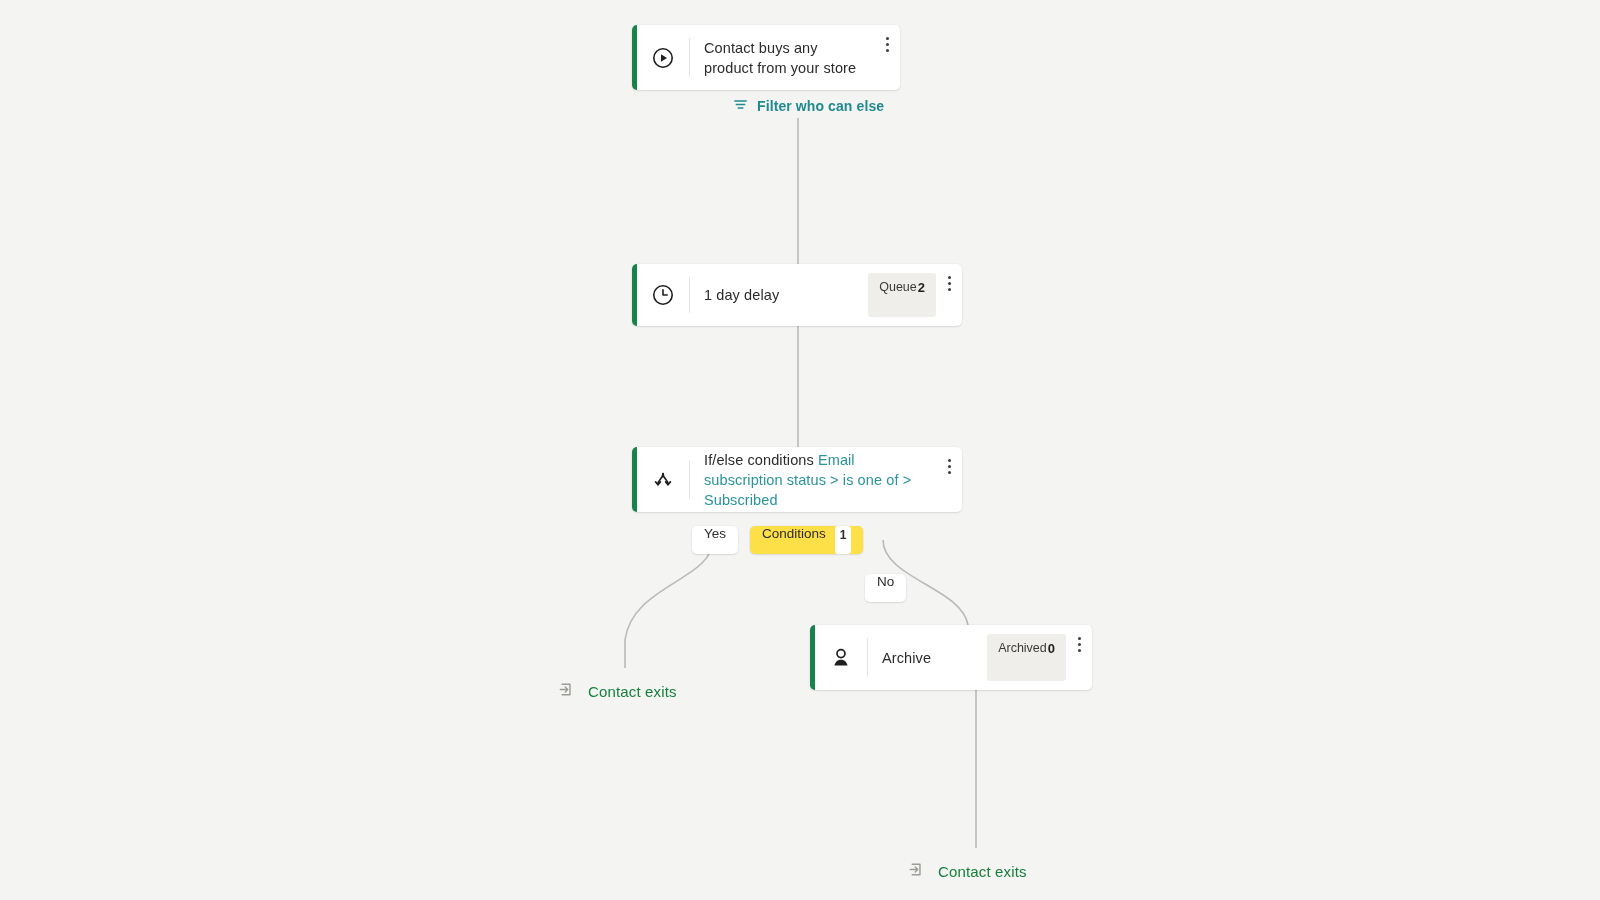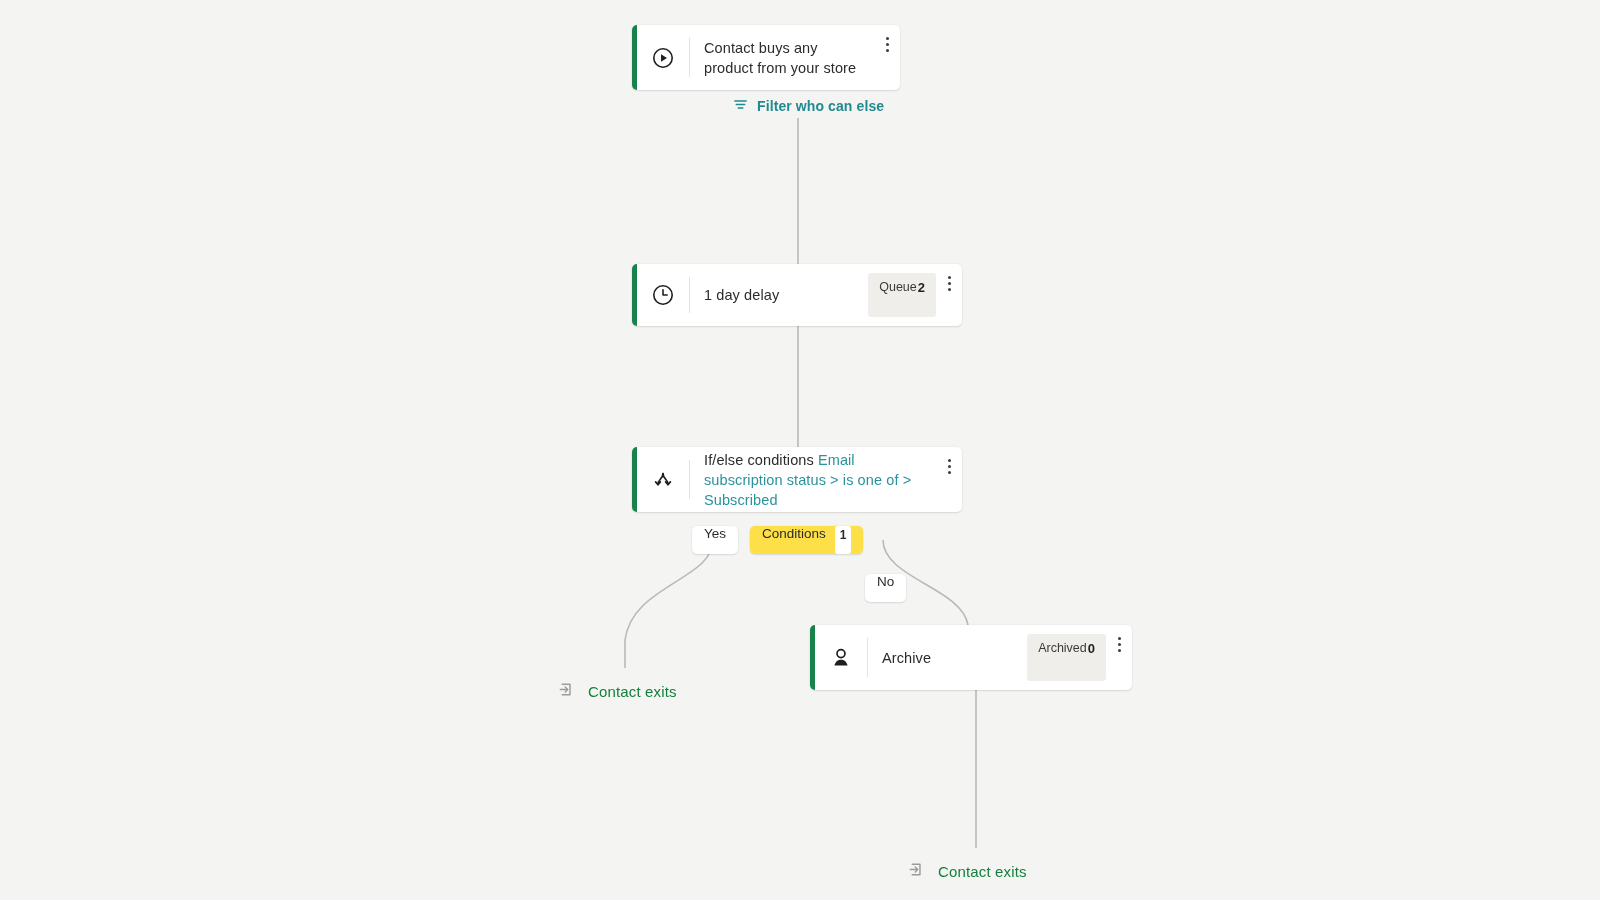--- a/index.html
+++ b/index.html
@@ -276,21 +276,21 @@
 
   <div class="pill gray" style="left:750px; top:526px;">
     <span>Conditions</span>
     <span class="count">1</span>
   </div>
 
   <div class="pill" style="left:865px; top:526px;margin-top:48px;">
     <span>No</span>
   </div>
 
-  <div class="node" style="left:810px; top:625px; width:322px; height:65px;">
+  <div class="node" style="left:810px; top:625px; width:282px; height:65px;">
     <div class="accent"></div>
     <div class="node-icon">
       <svg width="24" height="24" viewBox="0 0 24 24" fill="none">
         <circle cx="12" cy="7.6" r="4" stroke="#1f1f1f" stroke-width="1.7"></circle>
         <path d="M5.4 19.6 C 6.4 15.4, 9 13.7, 12 13.7 C 15 13.7, 17.6 15.4, 18.6 19.6 Z" fill="#1f1f1f"></path>
       </svg>
     </div>
     <div class="divider"></div>
     <div class="node-body">
       <span class="node-title">Archive</span>

